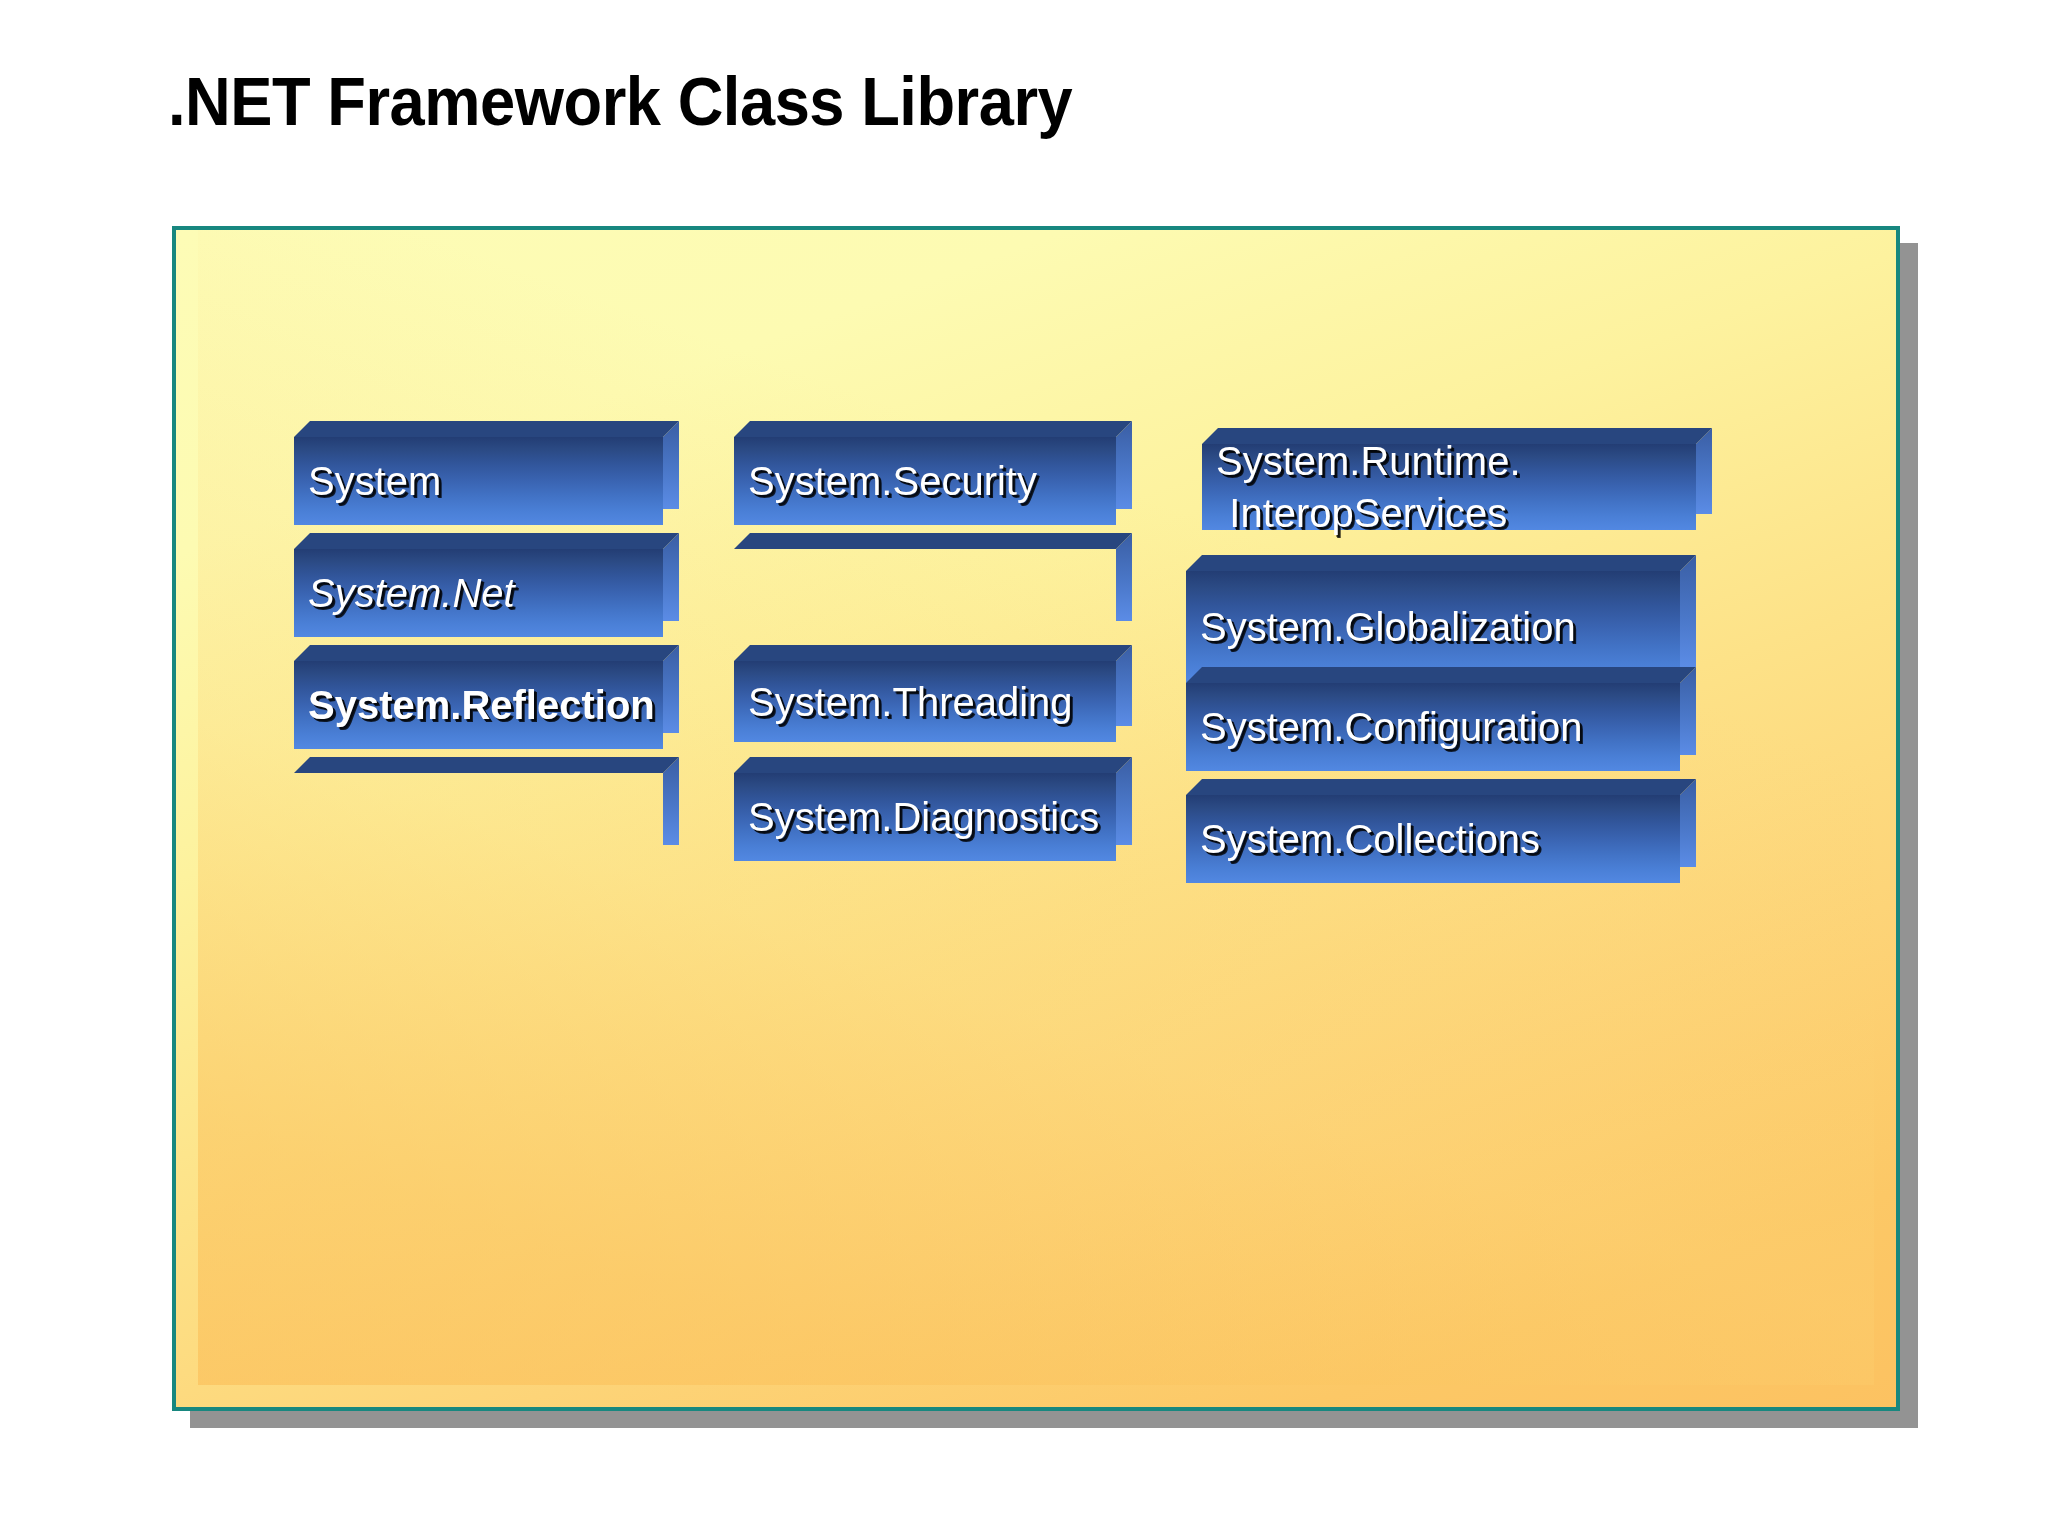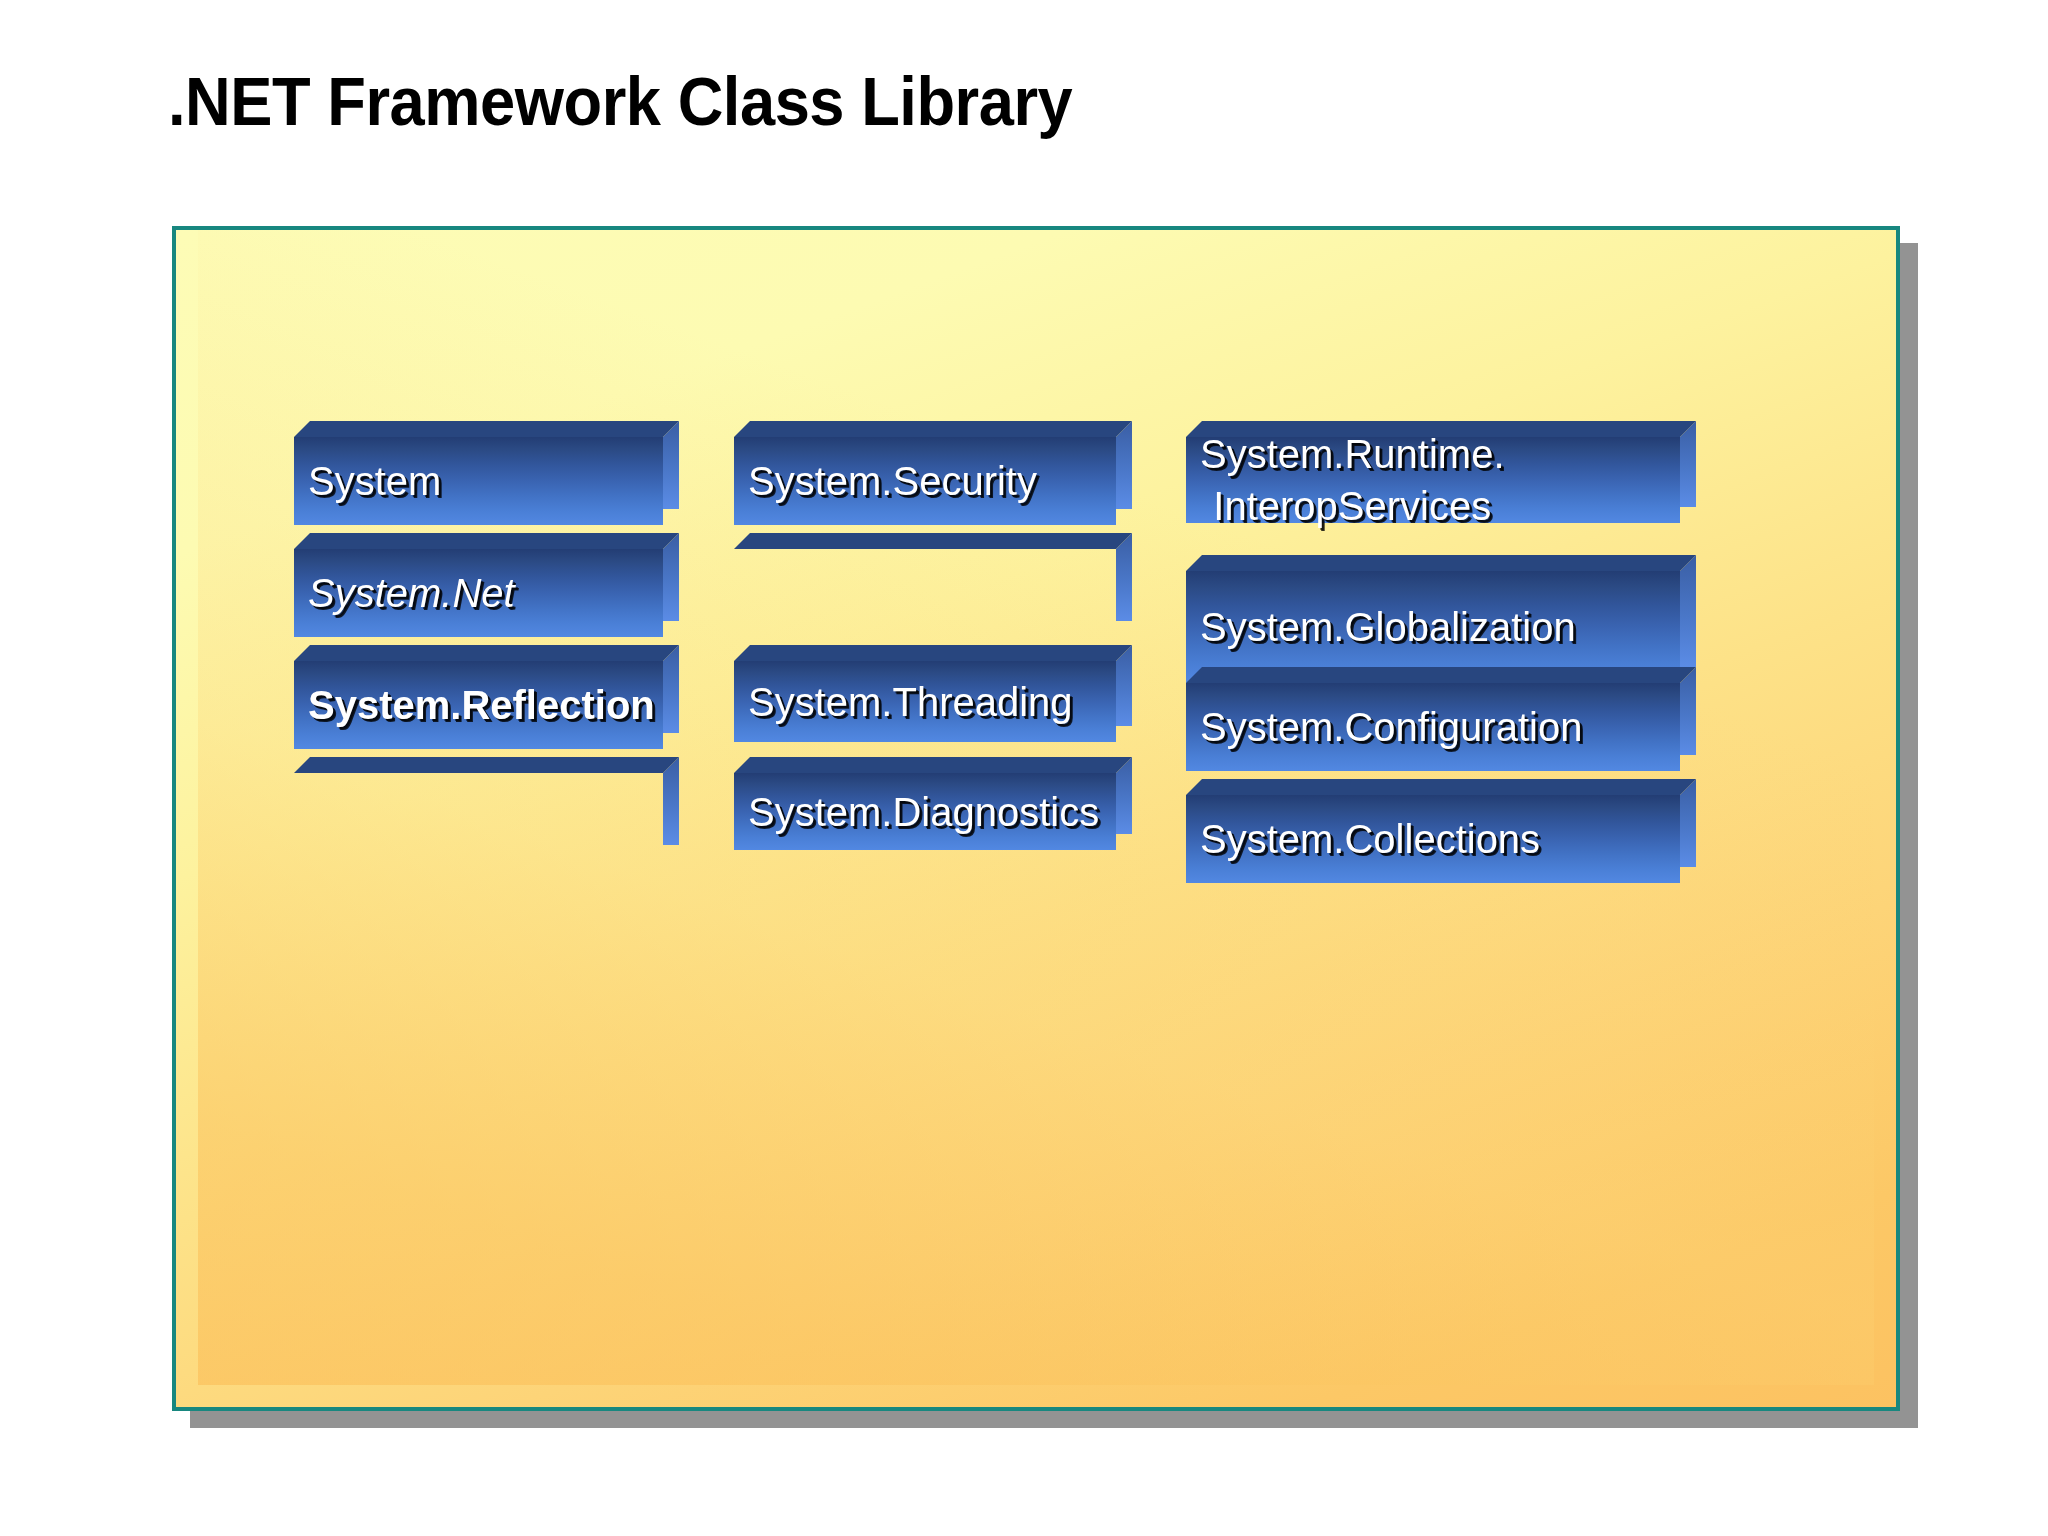--- a/index.html
+++ b/index.html
@@ -204,30 +204,30 @@
           <div class="block-right"></div>
           <div class="block-top"></div>
         </div>
         <div class="block" style="top: 415px; height: 97px; width: 100%;">
           <div class="block-right"></div>
           <div class="block-top"></div>
           <div class="block-face">
             <div class="block-label">System.Threading</div>
           </div>
         </div>
-        <div class="block" style="top: 527px; height: 93px; width: 100%; border-radius: 7px;">
+        <div class="block" style="top: 527px; height: 104px; width: 100%; border-radius: 7px;">
           <div class="block-right"></div>
           <div class="block-top"></div>
           <div class="block-face">
             <div class="block-label">System.Diagnostics</div>
           </div>
         </div>
       </div>
       <div class="column" data-col="2">
-        <div class="block two-line" style="top: 191px; height: 102px; width: 100%;">
+        <div class="block two-line" style="top: 198px; height: 102px; width: 100%; margin-left: 16px;">
           <div class="block-right"></div>
           <div class="block-top"></div>
           <div class="block-face">
             <div class="block-label">System.Runtime.
 InteropServices</div>
           </div>
         </div>
         <div class="block" style="top: 325px; height: 128px; width: 100%;">
           <div class="block-right"></div>
           <div class="block-top"></div>

